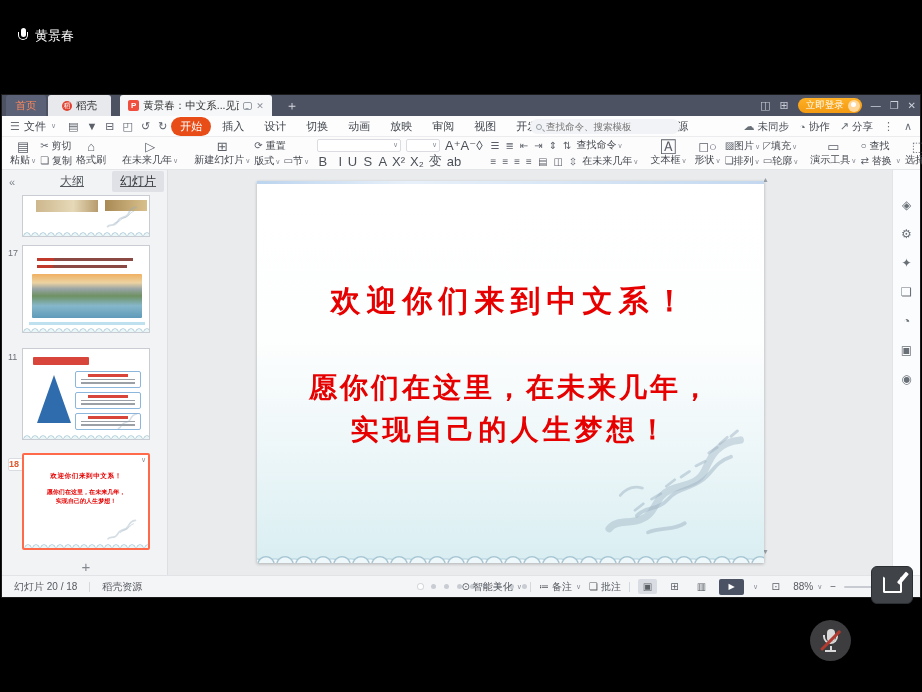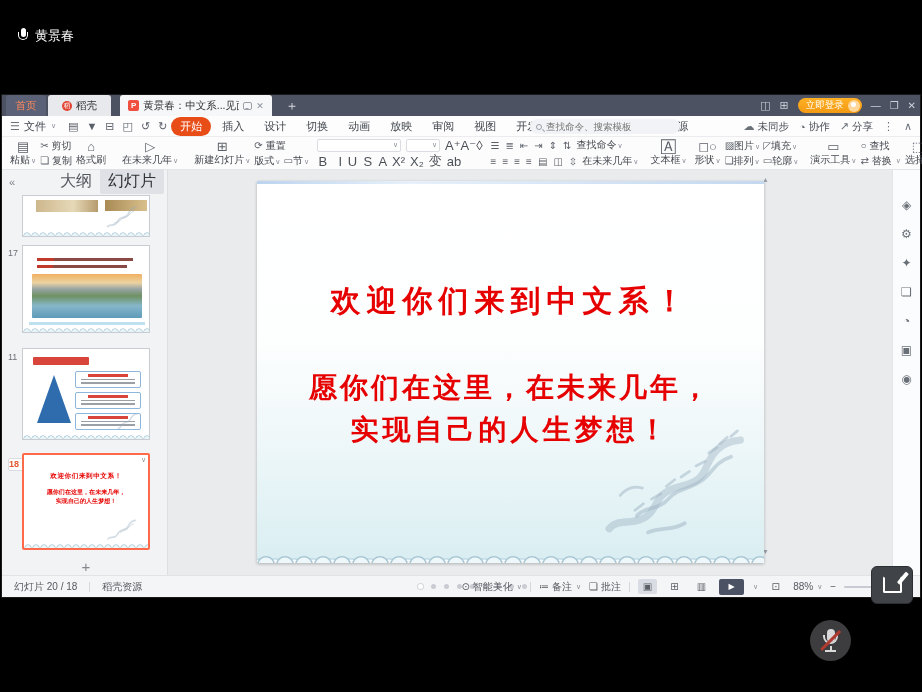--- a/index.html
+++ b/index.html
@@ -92,21 +92,21 @@
   .irow .li { cursor:default; }
   .lblbtn { font-size:10px; color:#43474d; white-space:nowrap; cursor:default; }
 
   
   .work { position:relative; height:405px; display:flex; background:#e9ebed; }
 
   
   .panel { position:relative; width:166px; background:#f2f3f5; border-right:1px solid #dddfe3; }
   .panel-hd { position:relative; height:23px; display:flex; align-items:center; }
   .collapse { position:absolute; left:7px; color:#7d828a; font-size:11px; }
-  .ptabs { position:absolute; left:50px; display:flex; gap:0; font-size:16px; color:#55595f; }
+  .ptabs { position:absolute; left:50px; display:flex; gap:20px; font-size:12px; color:#55595f;text-decoration:underline; }
   .ptab { padding:2px 8px; border-radius:2px; cursor:default; }
   .ptab.active { background:#dfe1e6; color:#2f3338; }
   .thumb { position:absolute; left:20px; width:128px; background:#fff; border:1px solid #c9ccd2;
     overflow:hidden; }
   .thumb-no { position:absolute; left:6px; font-size:9px; color:#6d7178; }
   .thumb-no.sel { color:#e0592f; font-weight:bold; }
   .thumb.sel { border:2px solid #ff6b4a; }
   .add-slide { position:absolute; left:20px; top:388px; width:128px; text-align:center;
     font-size:15px; color:#85898f; cursor:default; }
 

